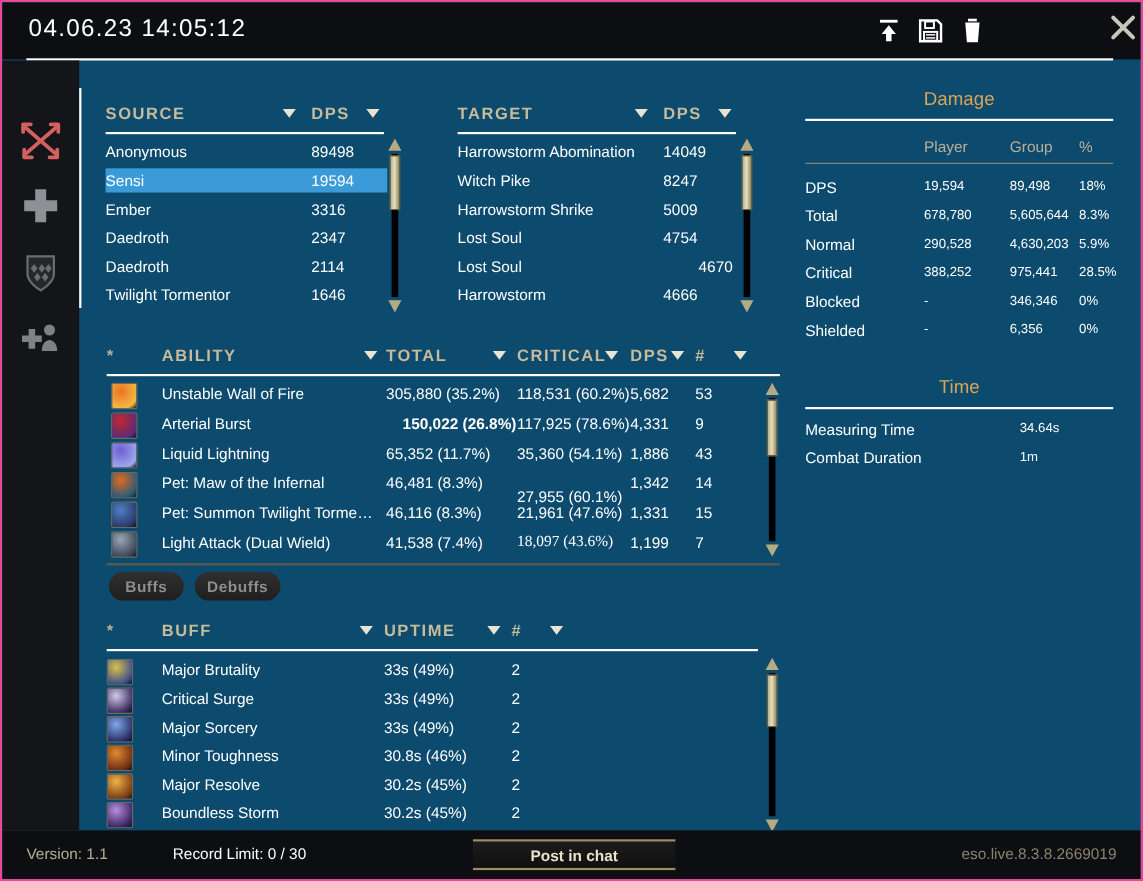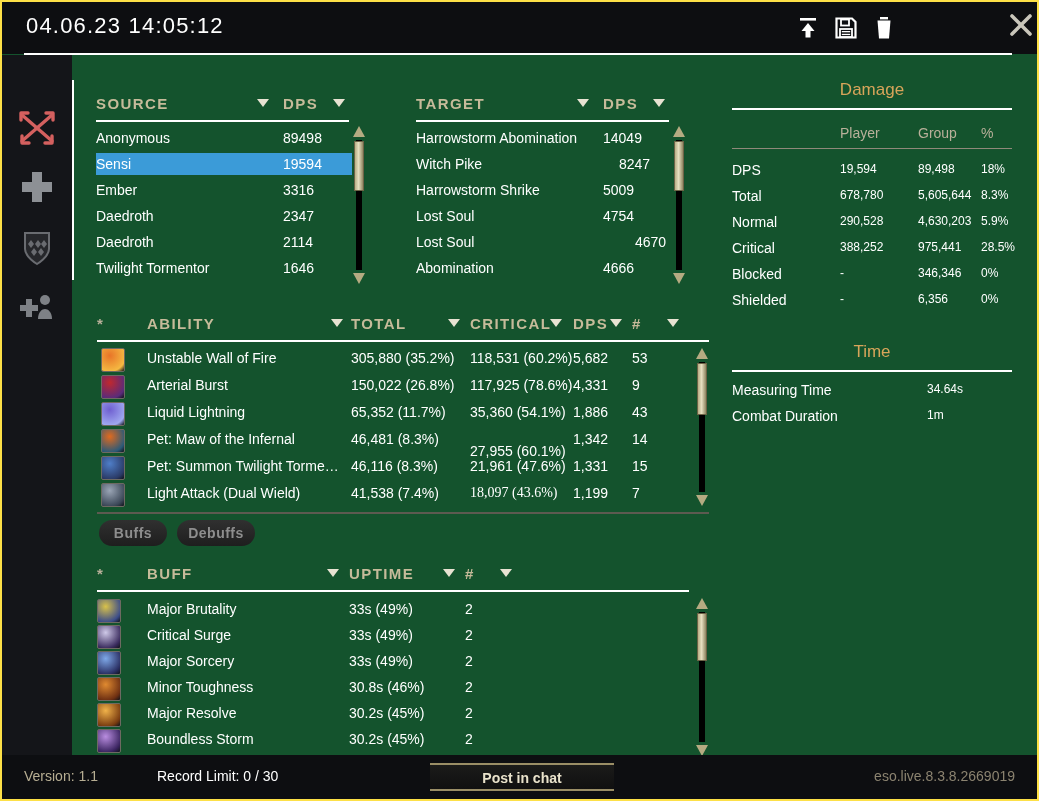--- a/index.html
+++ b/index.html
@@ -5,22 +5,22 @@
   * { box-sizing: border-box; margin: 0; padding: 0; }
   html, body {
     width: 1039px; height: 801px;
     background: #000;
     font-family: "Liberation Sans", sans-serif;
     overflow: hidden;
   }
   #app {
     position: relative;
     width: 1039px; height: 801px;
-    background: #14532d;
-    border: 2px solid #fde047;
+    background: #0c4a6e;
+    border: 2px solid #ec4899;
     overflow: hidden;
   }
   
   #titlebar {
     position: absolute; left: 0; top: 0; width: 1035px; height: 52px;
     background: #0d0e11;
   }
   #titlebar-rule {
     position: absolute; left: 22px; top: 51px; width: 988px; height: 2px;
     background: #ffffff;
@@ -247,28 +247,28 @@
   <div>
     <div class="col-head" style="left:414px; top:93px;">TARGET</div>
     <div class="caret" style="left:575px; top:97px;"></div>
     <div class="col-head" style="left:601px; top:93px;">DPS</div>
     <div class="caret" style="left:651px; top:97px;"></div>
     <div class="hrule" style="left:414px; top:118px; width:253px;"></div>
     <div id="tgt-rows">
         <div class="row-name" style="left:414px; top:128px;">Harrowstorm Abomination</div>
         <div class="row-val" style="left:601px; top:128px;">14049</div>
         <div class="row-name" style="left:414px; top:154px;">Witch Pike</div>
-        <div class="row-val" style="left:601px; top:154px;margin-left:16px;">8247</div>
+        <div class="row-val" style="left:601px; top:154px;">8247</div>
         <div class="row-name" style="left:414px; top:180px;">Harrowstorm Shrike</div>
         <div class="row-val" style="left:601px; top:180px;">5009</div>
         <div class="row-name" style="left:414px; top:206px;">Lost Soul</div>
         <div class="row-val" style="left:601px; top:206px;">4754</div>
         <div class="row-name" style="left:414px; top:232px;">Lost Soul</div>
         <div class="row-val" style="left:601px; top:232px;margin-left:32px;">4670</div>
-        <div class="row-name" style="left:414px; top:258px;">Abomination</div>
+        <div class="row-name" style="left:414px; top:258px;">Harrowstorm</div>
         <div class="row-val" style="left:601px; top:258px;">4666</div>
       </div>
     <div class="sb" style="left:670px; top:124px; height:158px;">
       <div class="sb-track"></div>
       <div class="sb-arrow sb-up"></div>
       <div class="sb-thumb" style="top:15px; height:50px;"></div>
       <div class="sb-arrow sb-down"></div>
     </div>
   </div>
 
@@ -287,21 +287,21 @@
     <div class="hrule" style="left:95px; top:338px; width:612px;"></div>
     <div id="abil-rows">
         <span class="skill-icon" style="left:99px; top:346px; background:radial-gradient(circle at 35% 30%, #e87428, #f5b942 75%, #10121a);"></span>
         <div class="row-name" style="left:145px; top:348px;">Unstable Wall of Fire</div>
         <div class="row-val" style="left:349px; top:348px;">305,880 (35.2%)</div>
         <div class="row-val" style="left:468px; top:348px;">118,531 (60.2%)</div>
         <div class="row-val" style="left:571px; top:348px;">5,682</div>
         <div class="row-val" style="left:630px; top:348px;">53</div>
         <span class="skill-icon" style="left:99px; top:373px; background:radial-gradient(circle at 35% 30%, #c0282e, #5a2b7a 75%, #10121a);"></span>
         <div class="row-name" style="left:145px; top:375px;">Arterial Burst</div>
-        <div class="row-val" style="left:349px; top:375px;">150,022 (26.8%)</div>
+        <div class="row-val" style="left:364px; top:375px;font-weight:bold;">150,022 (26.8%)</div>
         <div class="row-val" style="left:468px; top:375px;">117,925 (78.6%)</div>
         <div class="row-val" style="left:571px; top:375px;">4,331</div>
         <div class="row-val" style="left:630px; top:375px;">9</div>
         <span class="skill-icon" style="left:99px; top:400px; background:radial-gradient(circle at 35% 30%, #6f5fd0, #9fa8f0 75%, #10121a);"></span>
         <div class="row-name" style="left:145px; top:402px;">Liquid Lightning</div>
         <div class="row-val" style="left:349px; top:402px;">65,352 (11.7%)</div>
         <div class="row-val" style="left:468px; top:402px;">35,360 (54.1%)</div>
         <div class="row-val" style="left:571px; top:402px;">1,886</div>
         <div class="row-val" style="left:630px; top:402px;">43</div>
         <span class="skill-icon" style="left:99px; top:427px; background:radial-gradient(circle at 35% 30%, #e06a1e, #2c5a78 75%, #10121a);"></span>

